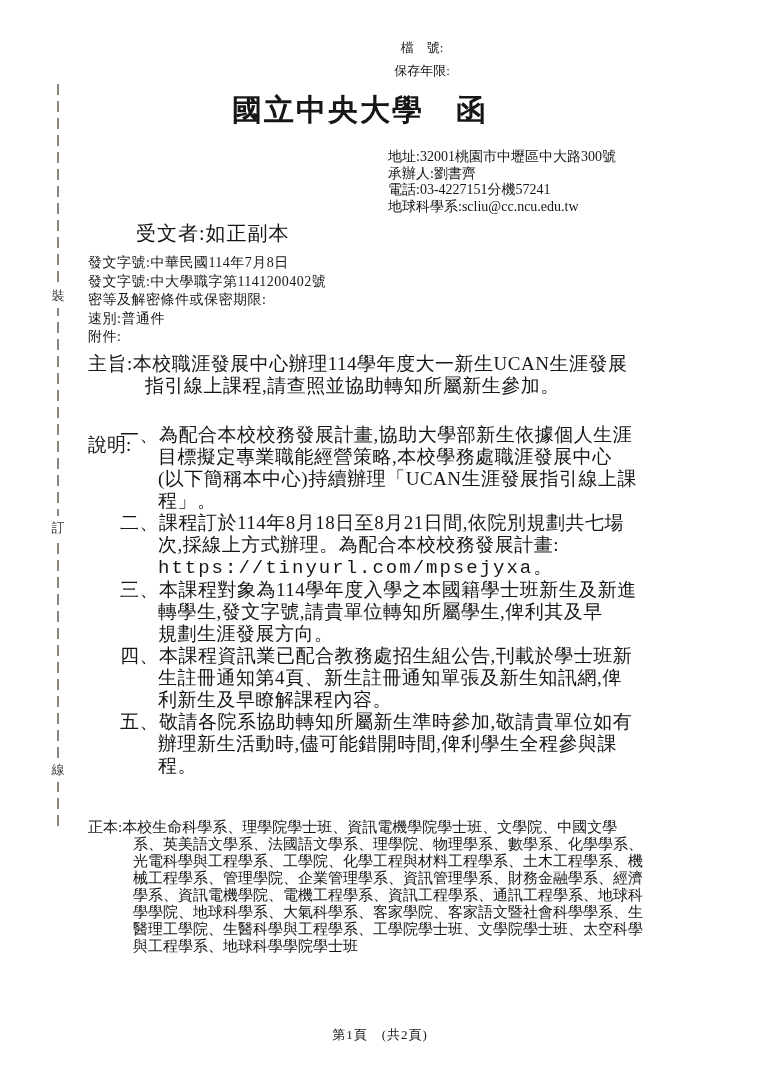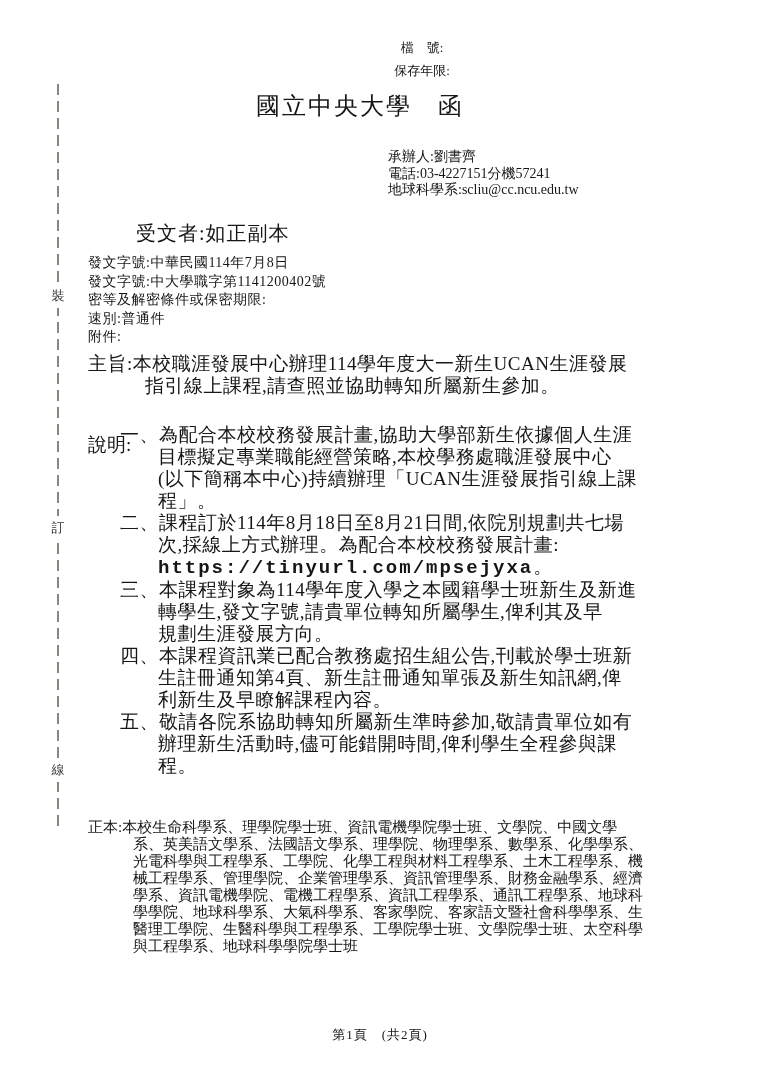--- a/index.html
+++ b/index.html
@@ -18,21 +18,21 @@
   .file-block{
     left:372px;top:36px;width:100px;
     font-size:13px;line-height:23px;
     text-align:center;
   }
 
   
   .doc-title{
     left:0;top:90px;width:720px;
     text-align:center;
-    font-size:24px;font-weight:400;
+    font-size:30px;font-weight:700;
     letter-spacing:2px;
   }
 
   
   .sender-block{
     left:388px;top:149px;
     font-size:14px;line-height:16.5px;
   }
 
   
@@ -65,21 +65,21 @@
     font-size:19px;line-height:22px;
     letter-spacing:0.5px;
   }
   .item{
     padding-left:38px;text-indent:-38px;
     white-space:pre-wrap;
     margin:0;
   }
   .url-text{
     font-family:"Liberation Mono","DejaVu Sans Mono",monospace;
-    font-size:19px;letter-spacing:2px;font-weight:bold;
+    font-size:19px;letter-spacing:2px;
   }
 
   
   .dist-block{
     left:88px;top:819px;width:630px;
     font-size:15px;line-height:17px;
     padding-left:45px;text-indent:-45px;
   }
 
   
@@ -116,20 +116,21 @@
   <div class="abs fold-mark mark-3">線</div>
 
   <div class="abs file-block">
     <div>檔　號:</div>
     <div>保存年限:</div>
   </div>
 
   <div class="abs doc-title">國立中央大學　函</div>
 
   <div class="abs sender-block">
+    <div>地址:32001桃園市中壢區中大路300號</div>
     <div>承辦人:劉書齊</div>
     <div>電話:03-4227151分機57241</div>
     <div>地球科學系:scliu@cc.ncu.edu.tw</div>
   </div>
 
   <div class="abs recipient">受文者:如正副本</div>
 
   <div class="abs meta-block">
     <div>發文字號:中華民國114年7月8日</div>
     <div>發文字號:中大學職字第1141200402號</div>

